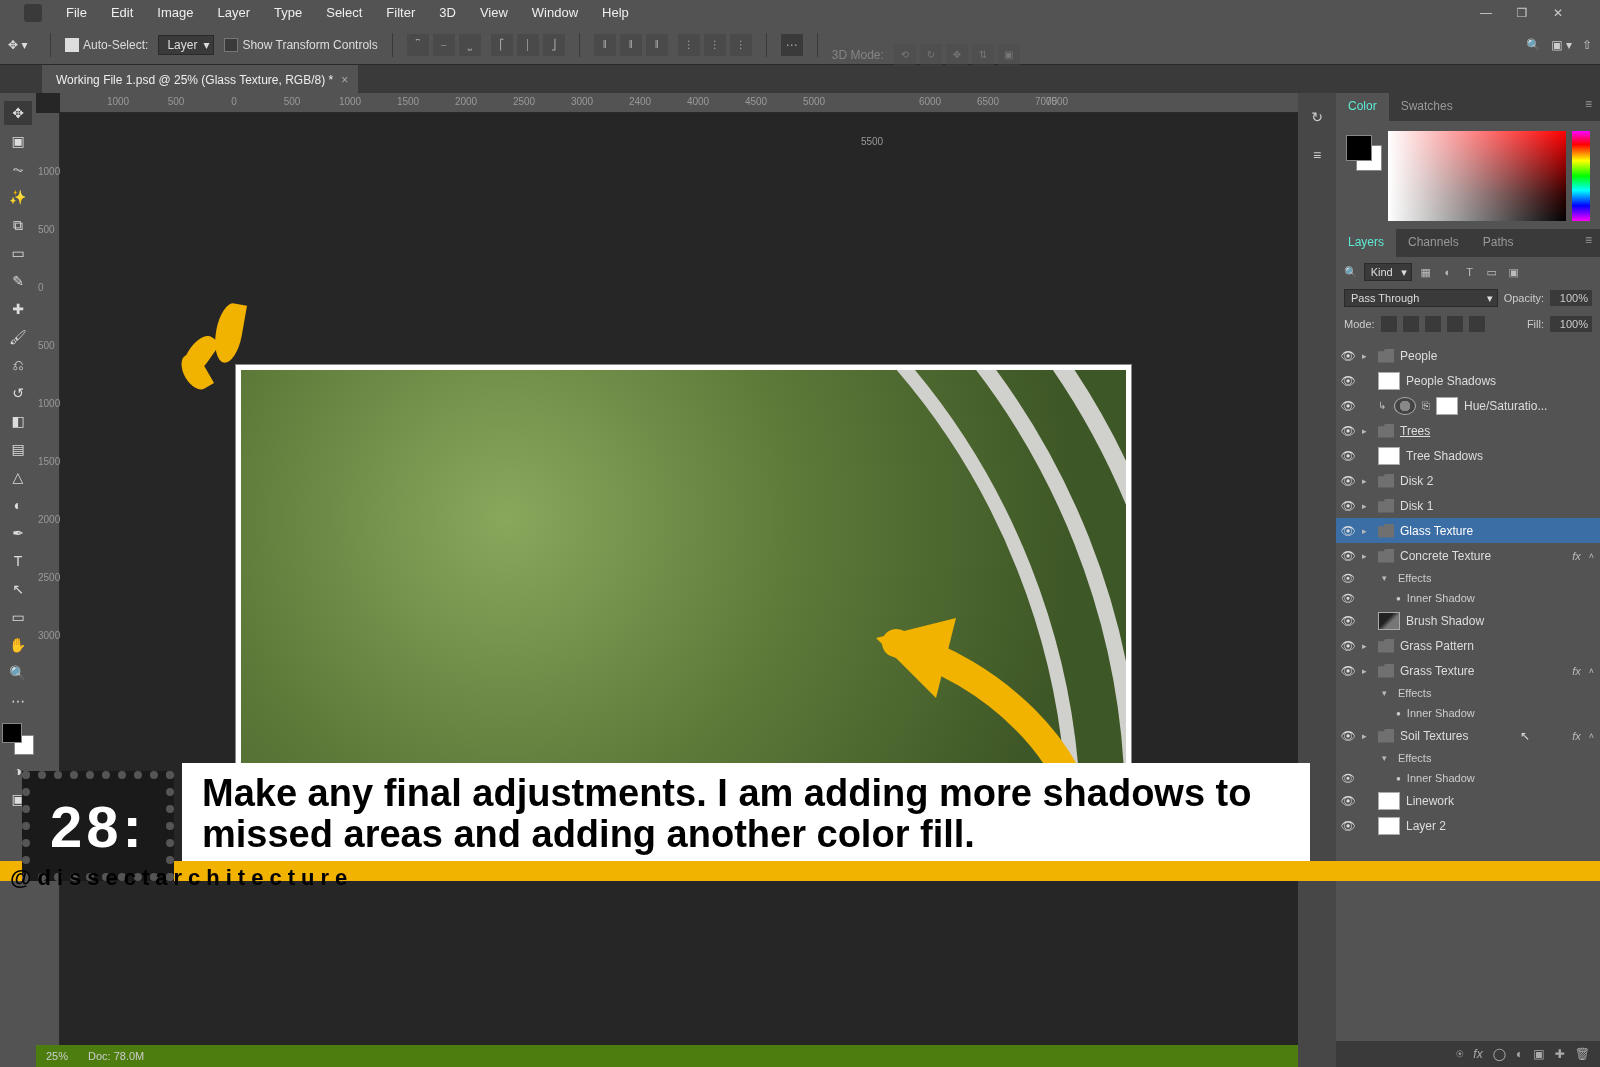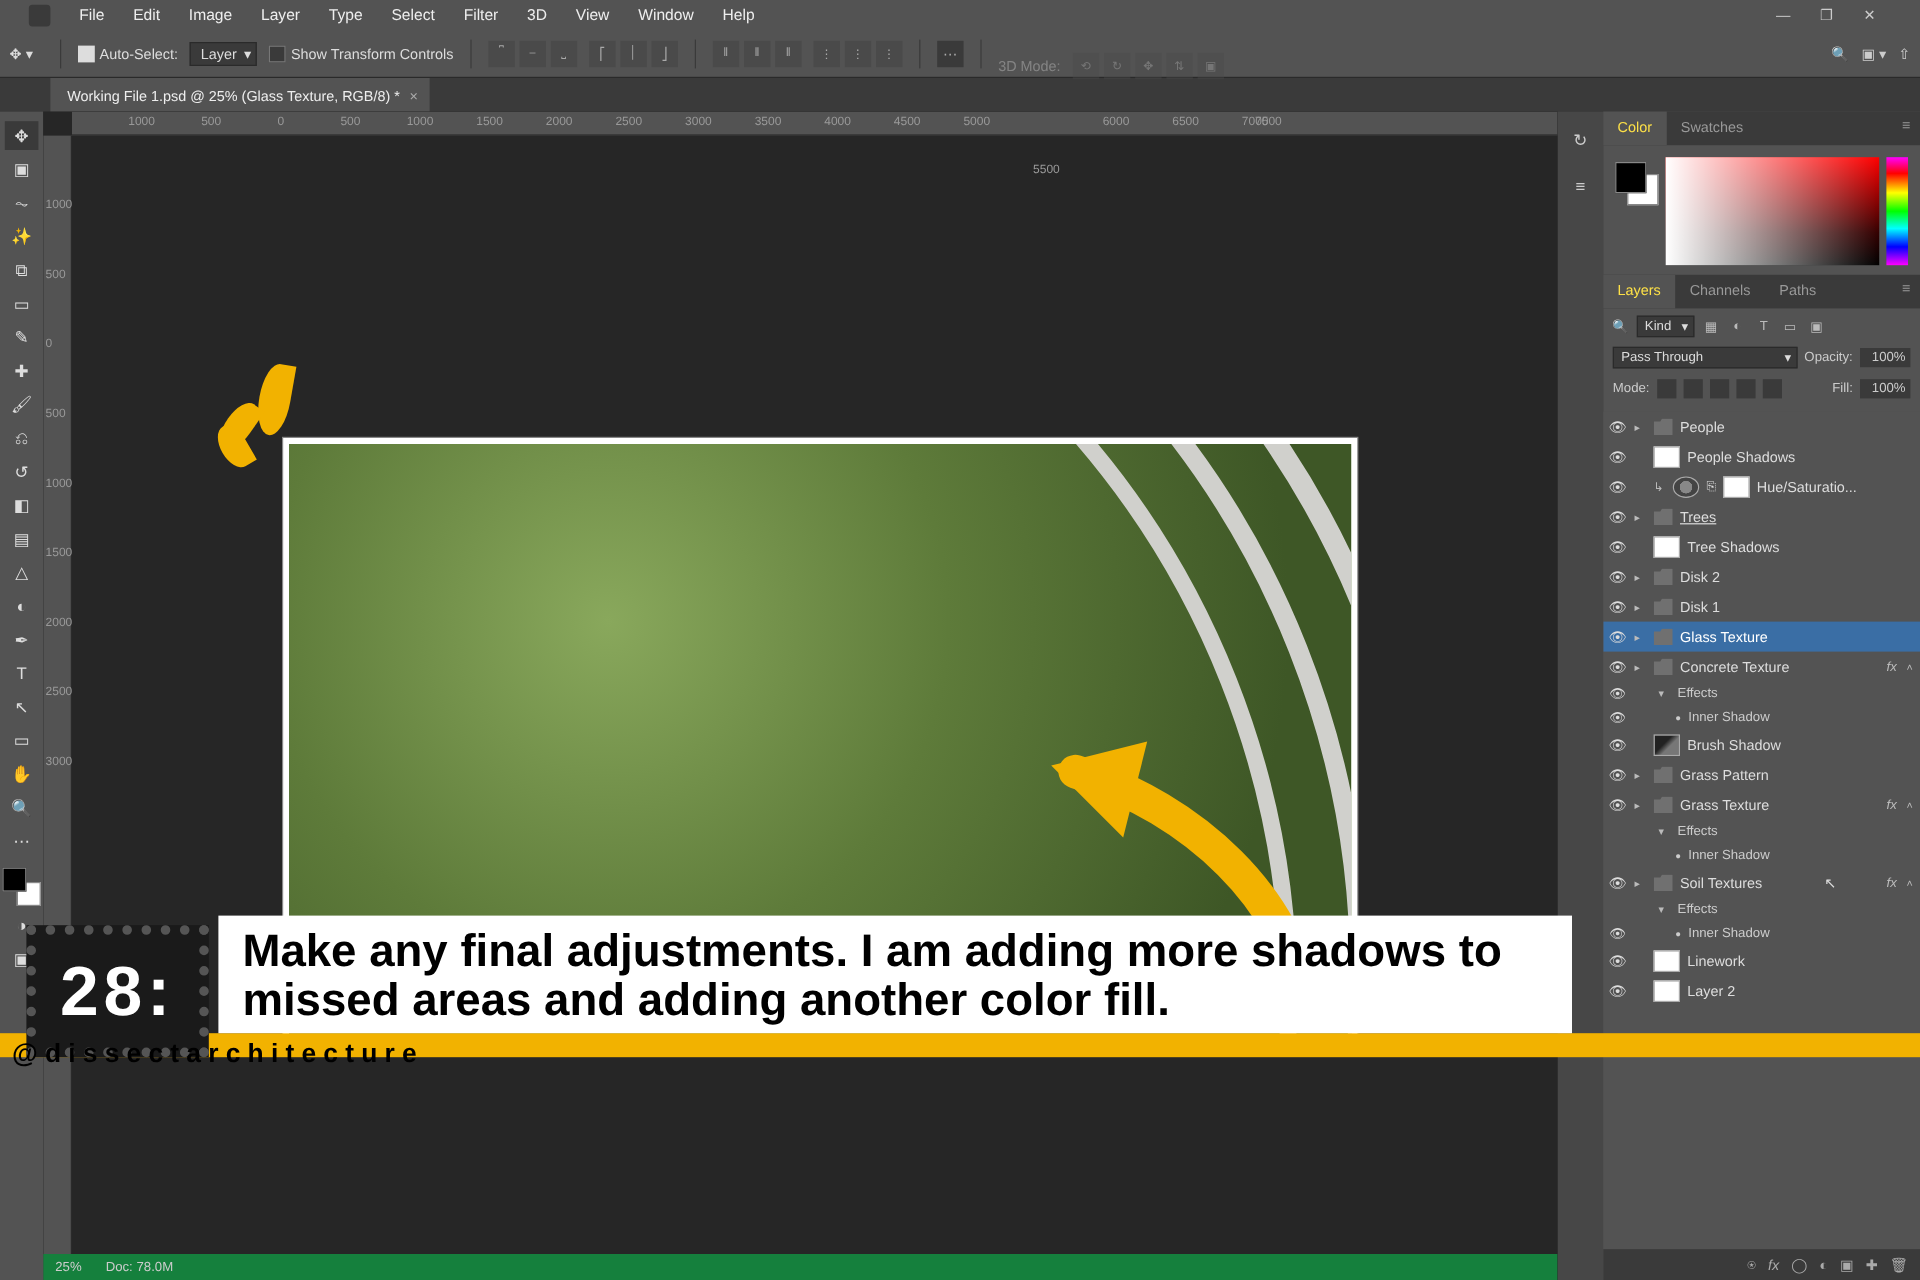--- a/index.html
+++ b/index.html
@@ -54,31 +54,31 @@
 .document-inner { position: absolute; inset: 5px; background: linear-gradient(135deg, #5a7a3a 0%, #4f6e34 50%, #6a8a45 100%); overflow: hidden; }
 
 .arc { position:absolute; border:24px solid #d0d0cc; border-top:24px solid #d0d0cc; border-radius:50%; background:transparent; }
 .greenery { position:absolute; background:radial-gradient(circle at 30% 30%, #89a85c 0%, #5e7b3a 40%, #3e5726 80%), #4a6a30; border-radius:0; }
 
 .anno-spark { position:absolute; left: 140px; top: 210px; width:80px; height:90px; }
 .anno-spark .s { position:absolute; background:#f2b200; border-radius:50% 0 50% 50%; }
 .anno-arrow { position:absolute; left: 810px; top: 510px; width: 280px; height: 250px; pointer-events:none; }
 .anno-arrow svg { width:100%; height:100%; }
 
-.status-bar { position: absolute; bottom: 0; left: 0; right: 0; height: 22px; background: #15803d; display: flex; align-items: center; padding: 0 10px; color: #ccc; gap: 20px; font-size: 11px; }
+.status-bar { position: absolute; bottom: 0; left: 0; right: 0; height: 22px; background: #4d7c0f; display: flex; align-items: center; padding: 0 10px; color: #ccc; gap: 20px; font-size: 11px; }
 
 
 .panel-dock { width: 38px; background: #474747; display: flex; flex-direction: column; align-items: center; gap: 14px; padding-top: 12px; }
 .panel-dock .dock-btn { width: 24px; height: 24px; color:#ccc; display:flex; align-items:center; justify-content:center; font-size:14px; cursor:pointer; }
 
 
 .panels { width: 264px; background: #535353; display: flex; flex-direction: column; }
 .panel-tabs { display: flex; background: #3a3a3a; height: 28px; }
 .panel-tabs .ptab { padding: 6px 12px; color: #999; font-size: 12px; cursor: pointer; }
-.panel-tabs .ptab.active { background: #535353; color: #fde047; }
+.panel-tabs .ptab.active { background: #535353; color: #5eead4; }
 .panel-tabs .pmenu { margin-left:auto; padding: 4px 8px; color:#999;}
 
 .color-panel { height: 108px; padding: 10px; display: flex; gap: 6px; }
 .color-panel .mini-swatch { width: 36px; height: 36px; position: relative; margin-top: 4px; }
 .color-panel .mini-swatch .fg { position:absolute; top:0; left:0; width:26px; height:26px; background:#000; border:1px solid #888;}
 .color-panel .mini-swatch .bg { position:absolute; bottom:0; right:0; width:26px; height:26px; background:#fff; border:1px solid #888;}
 .color-panel .ramp { flex:1; height: 90px; background: linear-gradient(to bottom, red, #300 70%, #000), linear-gradient(to right, #fff, transparent); background-blend-mode: screen; position: relative; }
 .color-panel .hue { width: 18px; height: 90px; background: linear-gradient(to bottom, #f0f, #f00 15%, #ff0 33%, #0f0 50%, #0ff 66%, #00f 83%, #f0f); }
 
 .layers-panel { flex: 1; display: flex; flex-direction: column; overflow: hidden; }
@@ -240,21 +240,21 @@
         <span class="tick" style="left: 0px;"></span>
         <span class="tick" style="left: 58px;">1000</span>
         <span class="tick" style="left: 116px;">500</span>
         <span class="tick" style="left: 174px;">0</span>
         <span class="tick" style="left: 232px;">500</span>
         <span class="tick" style="left: 290px;">1000</span>
         <span class="tick" style="left: 348px;">1500</span>
         <span class="tick" style="left: 406px;">2000</span>
         <span class="tick" style="left: 464px;">2500</span>
         <span class="tick" style="left: 522px;">3000</span>
-        <span class="tick" style="left: 580px;">3500</span>
+        <span class="tick" style="left: 580px;">2400</span>
         <span class="tick" style="left: 638px;">4000</span>
         <span class="tick" style="left: 696px;">4500</span>
         <span class="tick" style="left: 754px;">5000</span>
         <span class="tick" style="left: 812px; margin-top: 40px;">5500</span>
         <span class="tick" style="left: 870px;">6000</span>
         <span class="tick" style="left: 928px;">6500</span>
         <span class="tick" style="left: 986px;">7000</span>
         <span class="tick" style="left: 997px;">7500</span>
       </div>
     <div class="ruler-v" id="rulerV">

